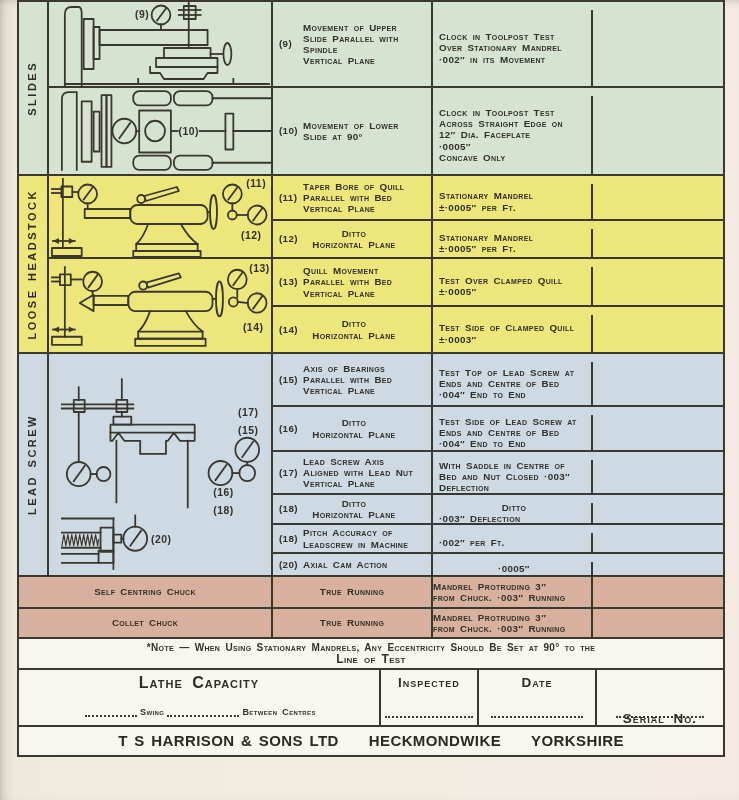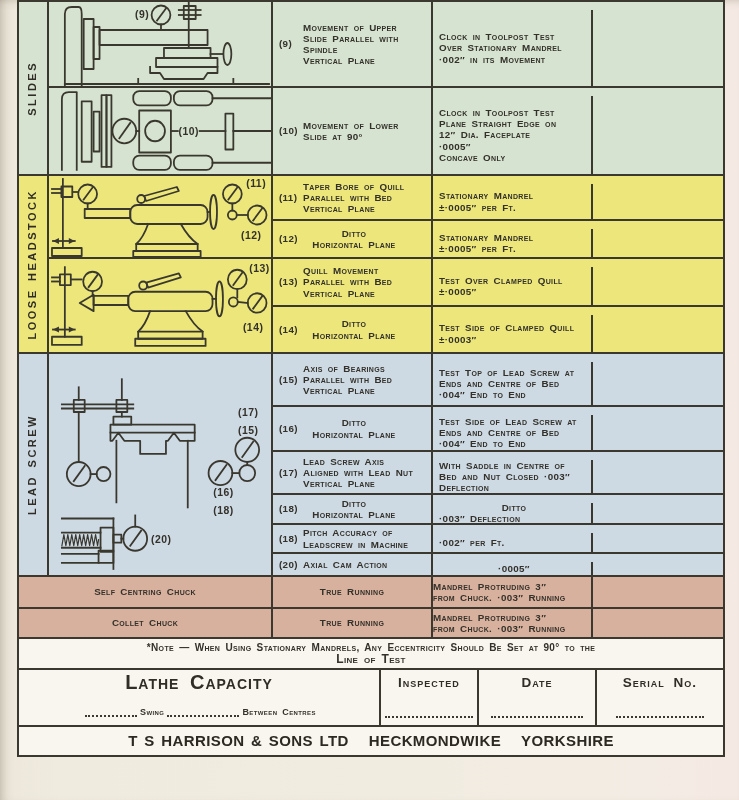--- a/index.html
+++ b/index.html
@@ -50,31 +50,31 @@
   .c3 { width: 160px; flex: none; border-right: 2px solid #3b392f; display:flex; flex-direction:column; justify-content:center; }
   .c4 { flex: 1; }
   .noterow { border-bottom: 2px solid #3b392f; display:flex; flex-direction:column;
              align-items:center; justify-content:center; height: 31px; }
   .frow { display: flex; border-bottom: 2px solid #3b392f; height: 57px; }
   .fcell { border-right: 2px solid #3b392f; position: relative; }
   .fcell:last-child { border-right: none; }
   .f1 { width: 362px; flex: none; }
   .f2 { width: 98px; flex: none; }
   .f3 { width: 118px; flex: none; }
-  .f4 { flex: 1; }
+  .f4 { flex: 1; margin-top: 36px; }
   .flabel { text-align: center; font-variant: small-caps; font-weight: 700;
             letter-spacing: 1px; word-spacing: 4px; padding-top: 7px; color:#2f2d26; }
-  .flabel.big { font-size: 20px; }
+  .flabel.big { font-size: 16px; }
   .flabel.med { font-size: 13.5px; }
   .fline { position: absolute; left: 0; right: 0; bottom: 7px;
            display: flex; align-items: center; justify-content: center;
            font-size: 9px; font-weight: 700; font-variant: small-caps; letter-spacing: .4px; }
   .lead { display: inline-block; height: 9px; border-bottom: 2px dotted #3b392f; margin: 0 3px; }
   .company { height: 28px; display: flex; align-items: center; justify-content: center;
-             gap: 20px; font-size: 15px; font-weight: 700; letter-spacing: .4px;
+             gap: 30px; font-size: 15px; font-weight: 700; letter-spacing: .4px;
              text-transform: uppercase; color: #2b2922; }
   .bg-green { background: #d5e3d0; }
   .bg-yellow { background: #ece67b; }
   .bg-blue { background: #cdd9e3; }
   .bg-brown { background: #d8b19e; }
   .bg-panel { background: #f8f6ee; }
   svg .dlabel { font-family: "Liberation Sans", sans-serif; font-size: 10.5px;
                 font-weight: 700; fill: #33312a; letter-spacing: .5px; stroke: none; }
   .mach { fill: none; stroke: #3a382e; stroke-width: 1.8; stroke-linecap: square; stroke-linejoin: round; }
 </style>
@@ -181,21 +181,21 @@
                 <span>(10)</span>
               </span>
             <span class="lines">
               <span class="ln">Movement of Lower</span>
               <span class="ln">Slide at 90°</span>
             </span>
           </div>
           <div class="cell tol">
             <span class="lines">
               <span class="ln">Clock in Toolpost Test</span>
-              <span class="ln">Plane Straight Edge on</span>
+              <span class="ln">Across Straight Edge on</span>
               <span class="ln">12″ Dia. Faceplate</span>
               <span class="ln">·0005″</span>
               <span class="ln">Concave Only</span>
             </span>
           </div>
           <div class="cell res"></div>
         </div>
       </div>
     </div>
 

